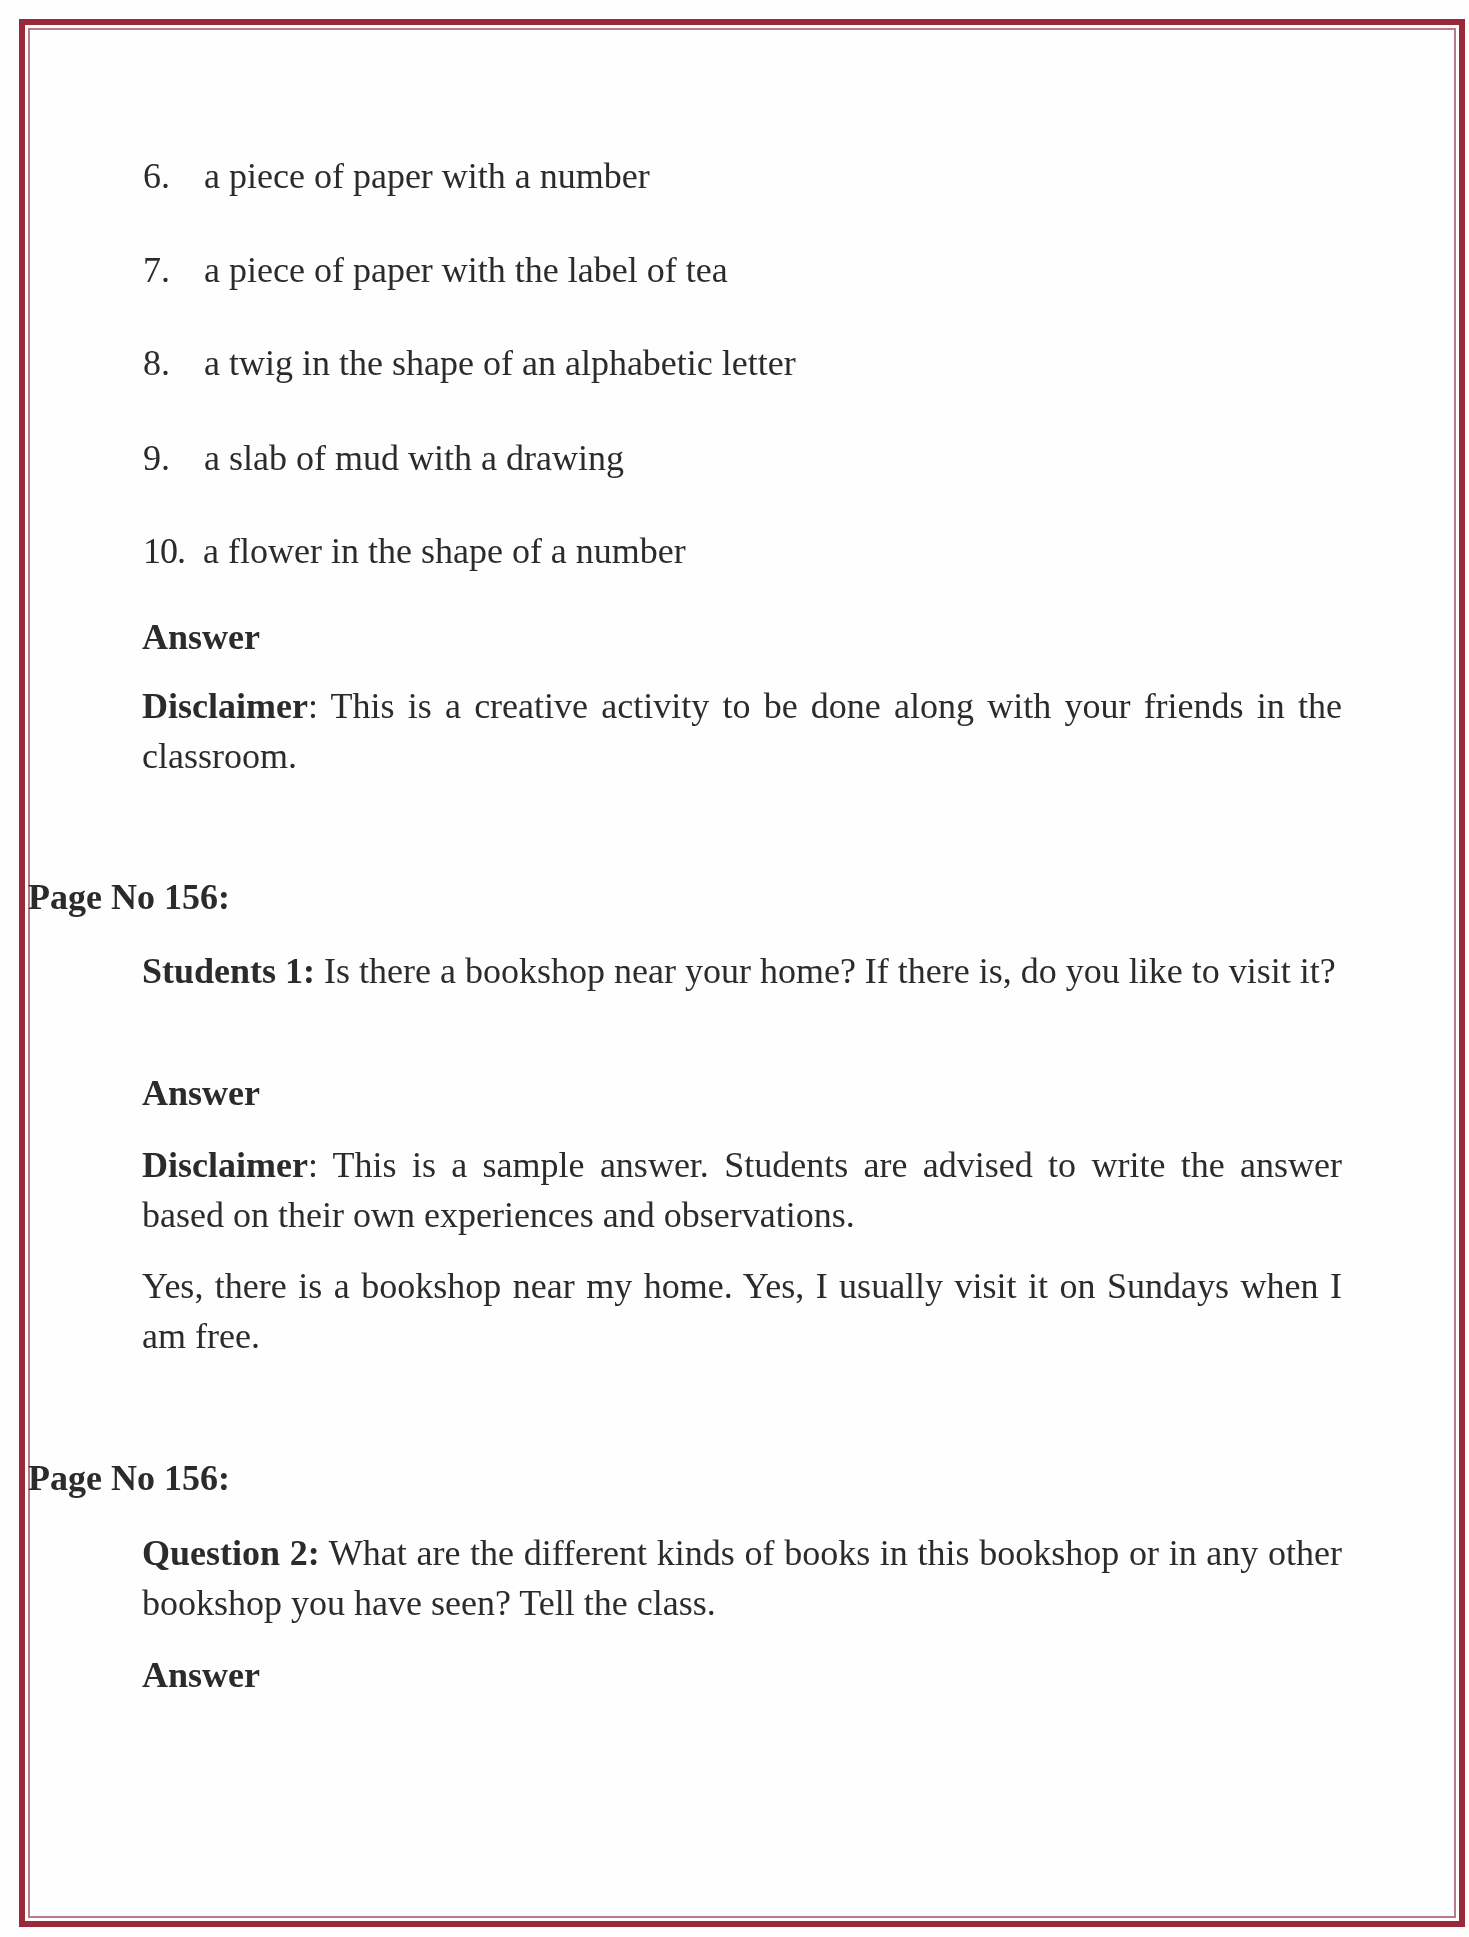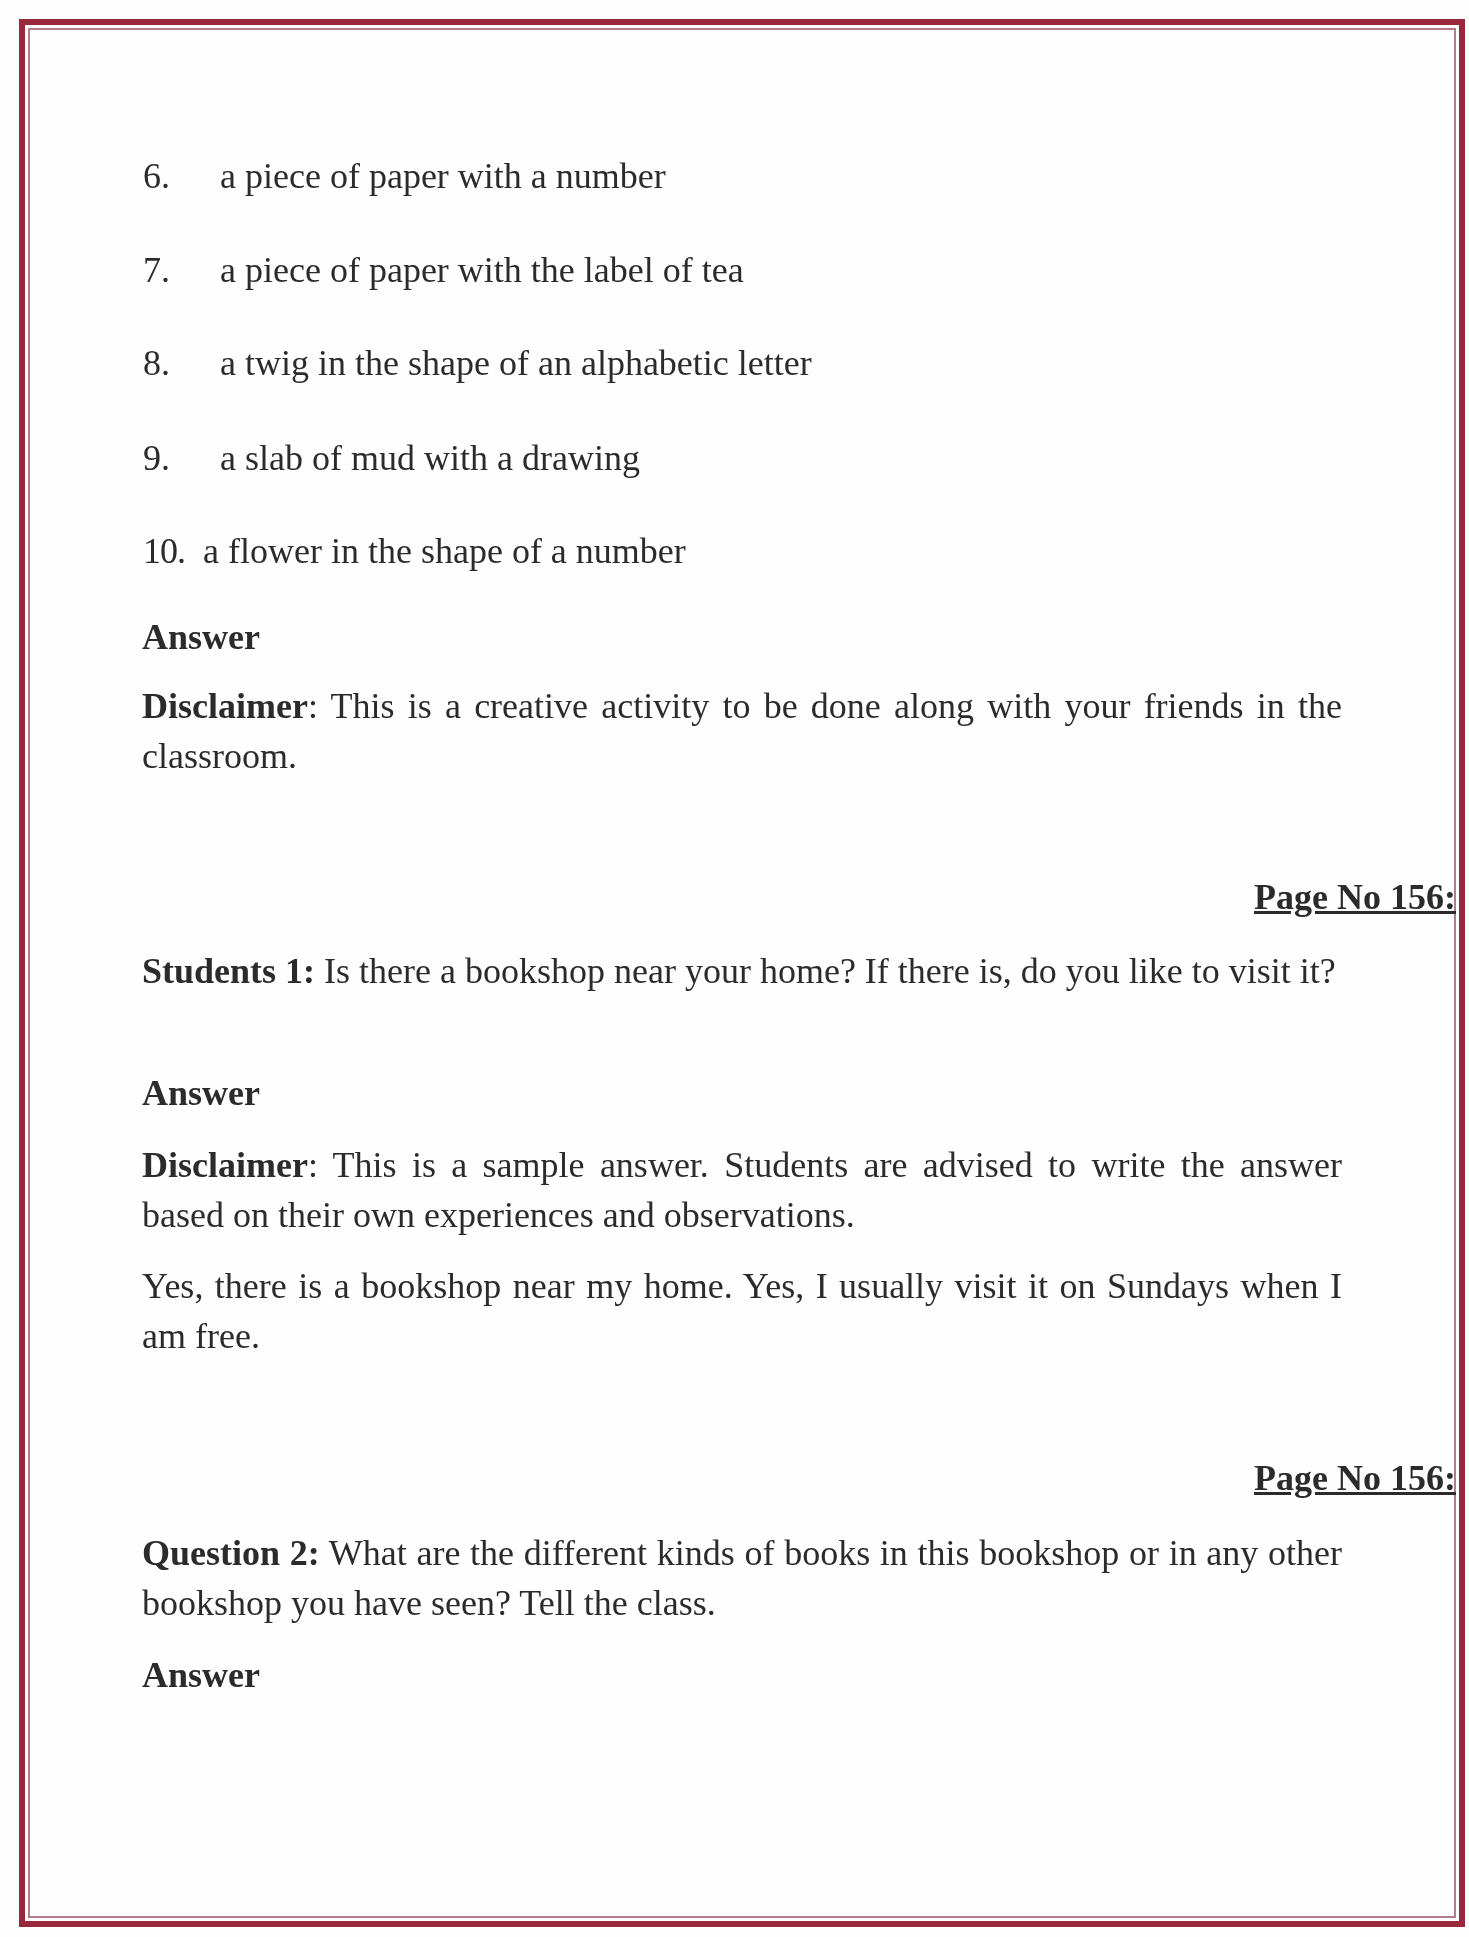--- a/index.html
+++ b/index.html
@@ -15,26 +15,26 @@
     border: 6px solid #9a2a3b;
   }
   .frame-inner {
     position: absolute; left: 28px; top: 28px;
     width: 1428px; height: 1890px; box-sizing: border-box;
     border: 2px solid #b77b89;
   }
   .abs { position: absolute; white-space: nowrap; }
   .txt { font-size: 36px; line-height: 36px; }
   .list-num { left: 143px; }
-  .list-text { left: 220px; }
+  .list-text { left: 204px; }
   .list-num.wide { letter-spacing: -1px; }
   .block { position: absolute; left: 142px; width: 1200px; font-size: 36px; line-height: 50px; text-align: justify; text-align-last: left; }
   .bold { font-weight: bold; }
   .ital { }
-  .center { position: absolute; left: 28px; width: 1428px; text-align: right; font-size: 36px; font-weight: bold; text-decoration: underline; }
+  .center { position: absolute; left: 28px; width: 1428px; text-align: left; font-size: 36px; font-weight: bold; }
 </style>
 </head>
 <body>
 
 <div class="frame-outer"></div>
 <div class="frame-inner"></div>
 
 <div>
   <div class="abs txt list-num" style="top:158px">6.</div>
   <div class="abs txt list-text" style="top:158px">a piece of paper with a number</div>

